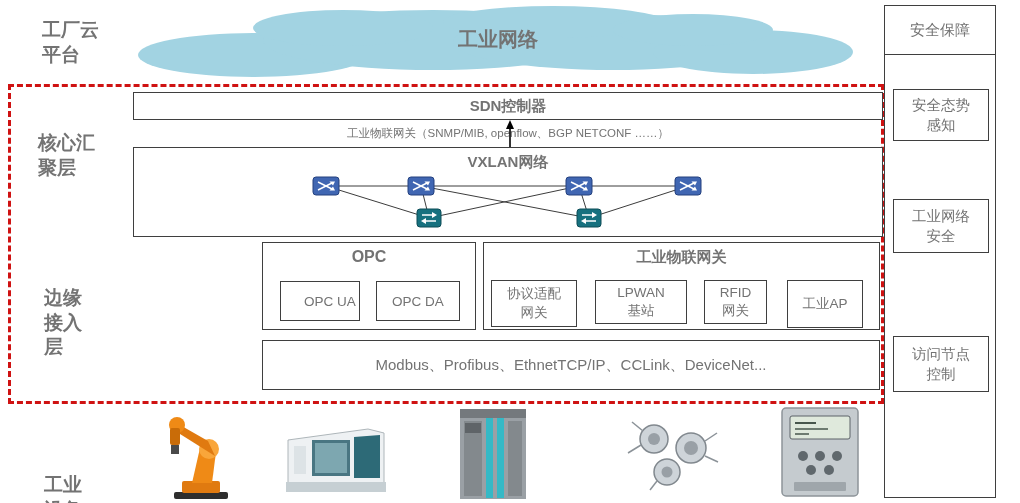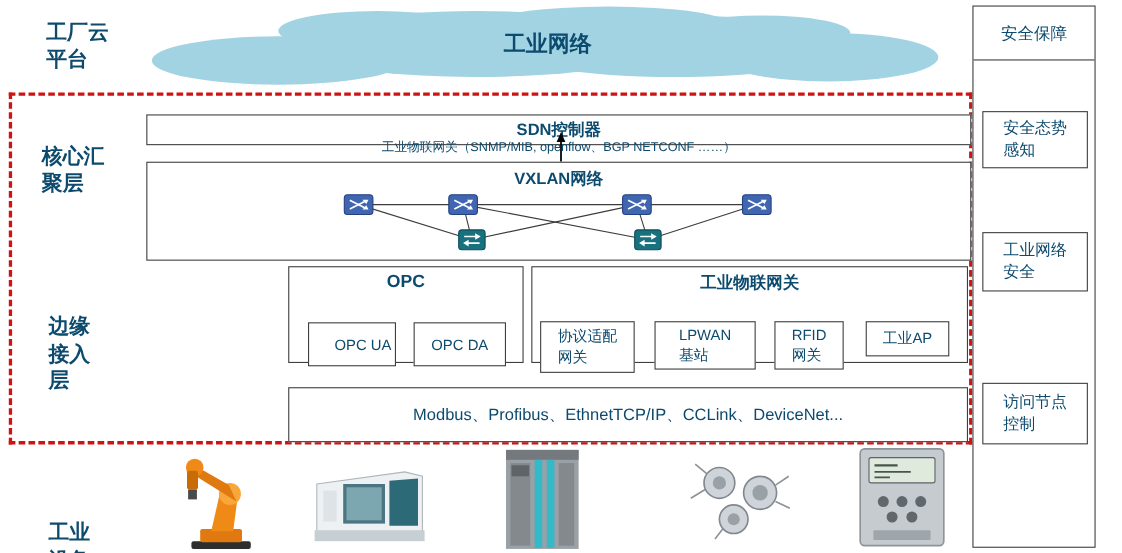--- a/index.html
+++ b/index.html
@@ -1,23 +1,23 @@
 <!DOCTYPE html>
 <html><head>
 <meta charset="utf-8">
 <style>
   * { margin:0; padding:0; box-sizing:border-box; }
   html,body { background:#ffffff; }
   .page {
     position:relative; width:1020px; height:503px; background:#fff;
-    font-family:"Liberation Sans","DejaVu Sans",sans-serif; color:#0c4a6e; overflow:hidden;
+    font-family:"Liberation Sans","DejaVu Sans",sans-serif; color:#737373; overflow:hidden;
   }
   .abs { position:absolute; }
   .box { position:absolute; background:#fff; border:1.5px solid #3f3f3f; }
-  .center { display:flex; align-items:center; justify-content:center; text-align:left;margin-top:12px; }
+  .center { display:flex; align-items:center; justify-content:center; text-align:center; }
   .preline { white-space:pre-line; }
   .side-label { position:absolute; font-weight:bold; font-size:19px; line-height:1.3; white-space:pre-line; }
   .sec-title { position:absolute; left:0; top:0; width:100%; height:49px; border-bottom:1.5px solid #3f3f3f;
                display:flex; align-items:center; justify-content:center; font-size:15px; }
   .boxtitle { text-align:center; padding-top:5px; font-weight:bold; }
 </style>
 </head>
 <body>
 
 <div class="page">
@@ -107,21 +107,21 @@
   </div>
 
   <div class="box" style="left:483px; top:242px; width:397px; height:88px;">
     <div class="boxtitle" style="font-size:15px;">工业物联网关</div>
     <div class="box center preline" style="left:7px;   top:37px; width:86px; height:47px; font-size:13.5px; line-height:1.35;">协议适配
 网关</div>
     <div class="box center preline" style="left:111px; top:37px; width:92px; height:44px; font-size:13.5px; line-height:1.35;">LPWAN
 基站</div>
     <div class="box center preline" style="left:220px; top:37px; width:63px; height:44px; font-size:13.5px; line-height:1.35;">RFID
 网关</div>
-    <div class="box center" style="left:303px; top:37px; width:76px; height:32px; font-size:13.5px;">工业AP</div>
+    <div class="box center" style="left:303px; top:37px; width:76px; height:48px; font-size:13.5px;">工业AP</div>
   </div>
 
   <div class="box center" style="left:262px; top:340px; width:618px; height:50px; font-size:15px;">Modbus、Profibus、EthnetTCP/IP、CCLink、DeviceNet...</div>
 
   <div class="box" style="left:884px; top:5px; width:112px; height:493px;">
     <div class="sec-title">安全保障</div>
     <div class="box center preline" style="left:8px; top:83px;  width:96px; height:52px; font-size:14.5px; line-height:1.4;">安全态势
 感知</div>
     <div class="box center preline" style="left:8px; top:193px; width:96px; height:54px; font-size:14.5px; line-height:1.4;">工业网络
 安全</div>

